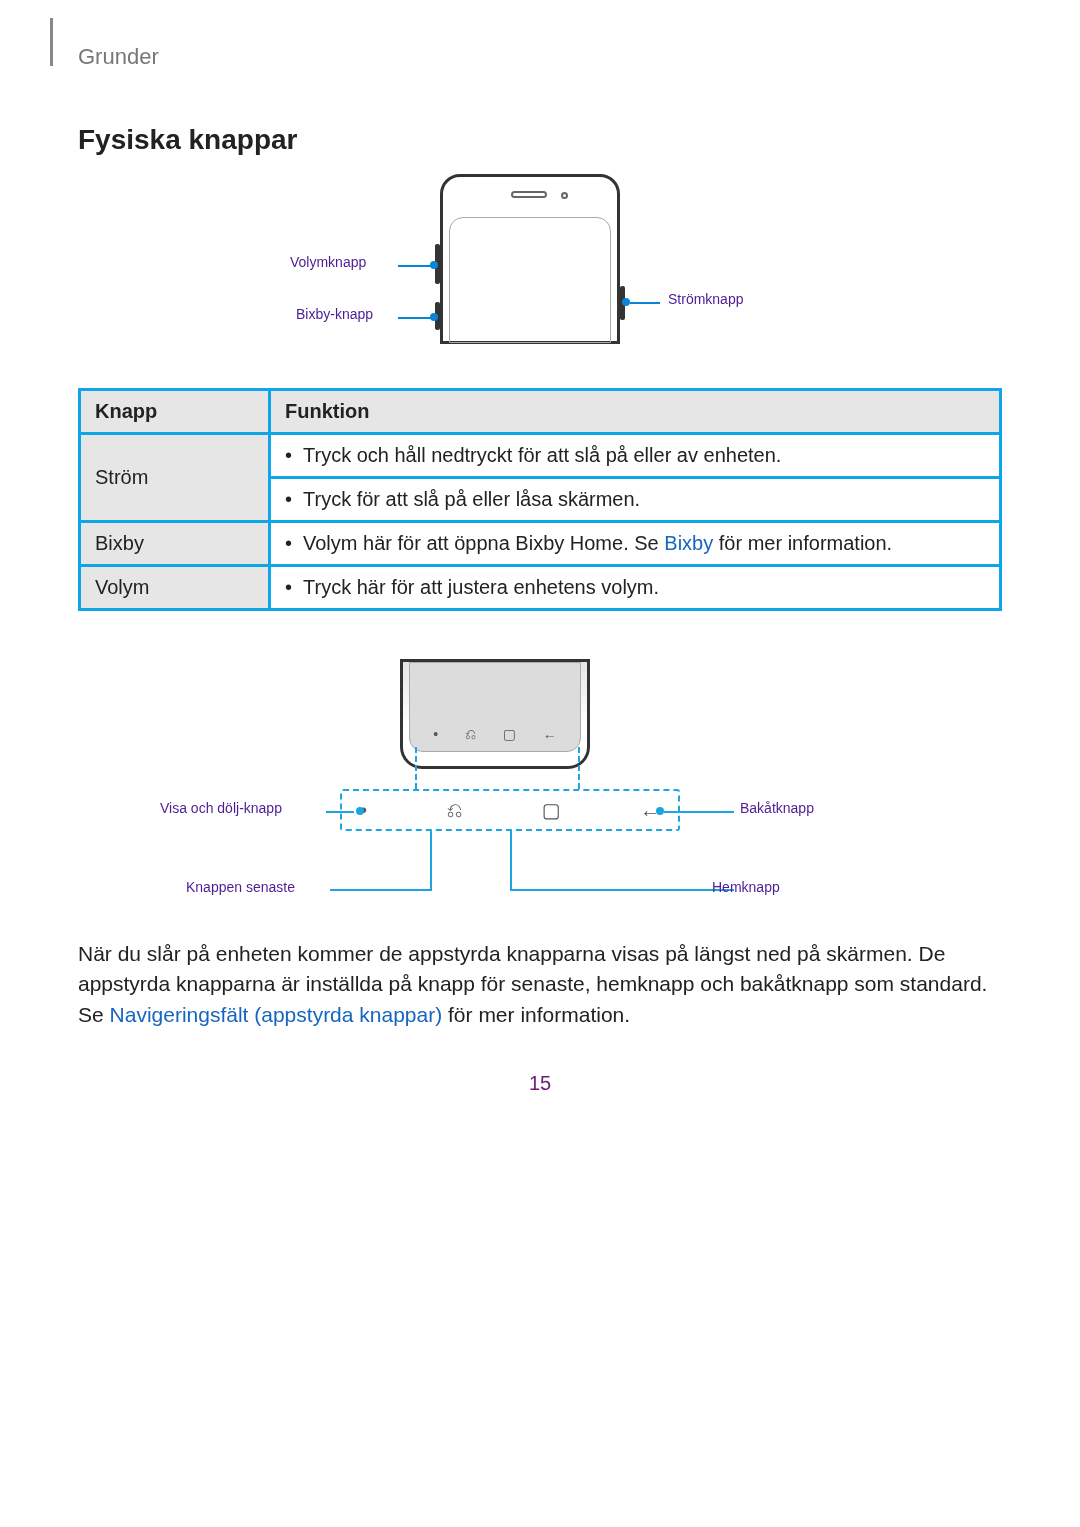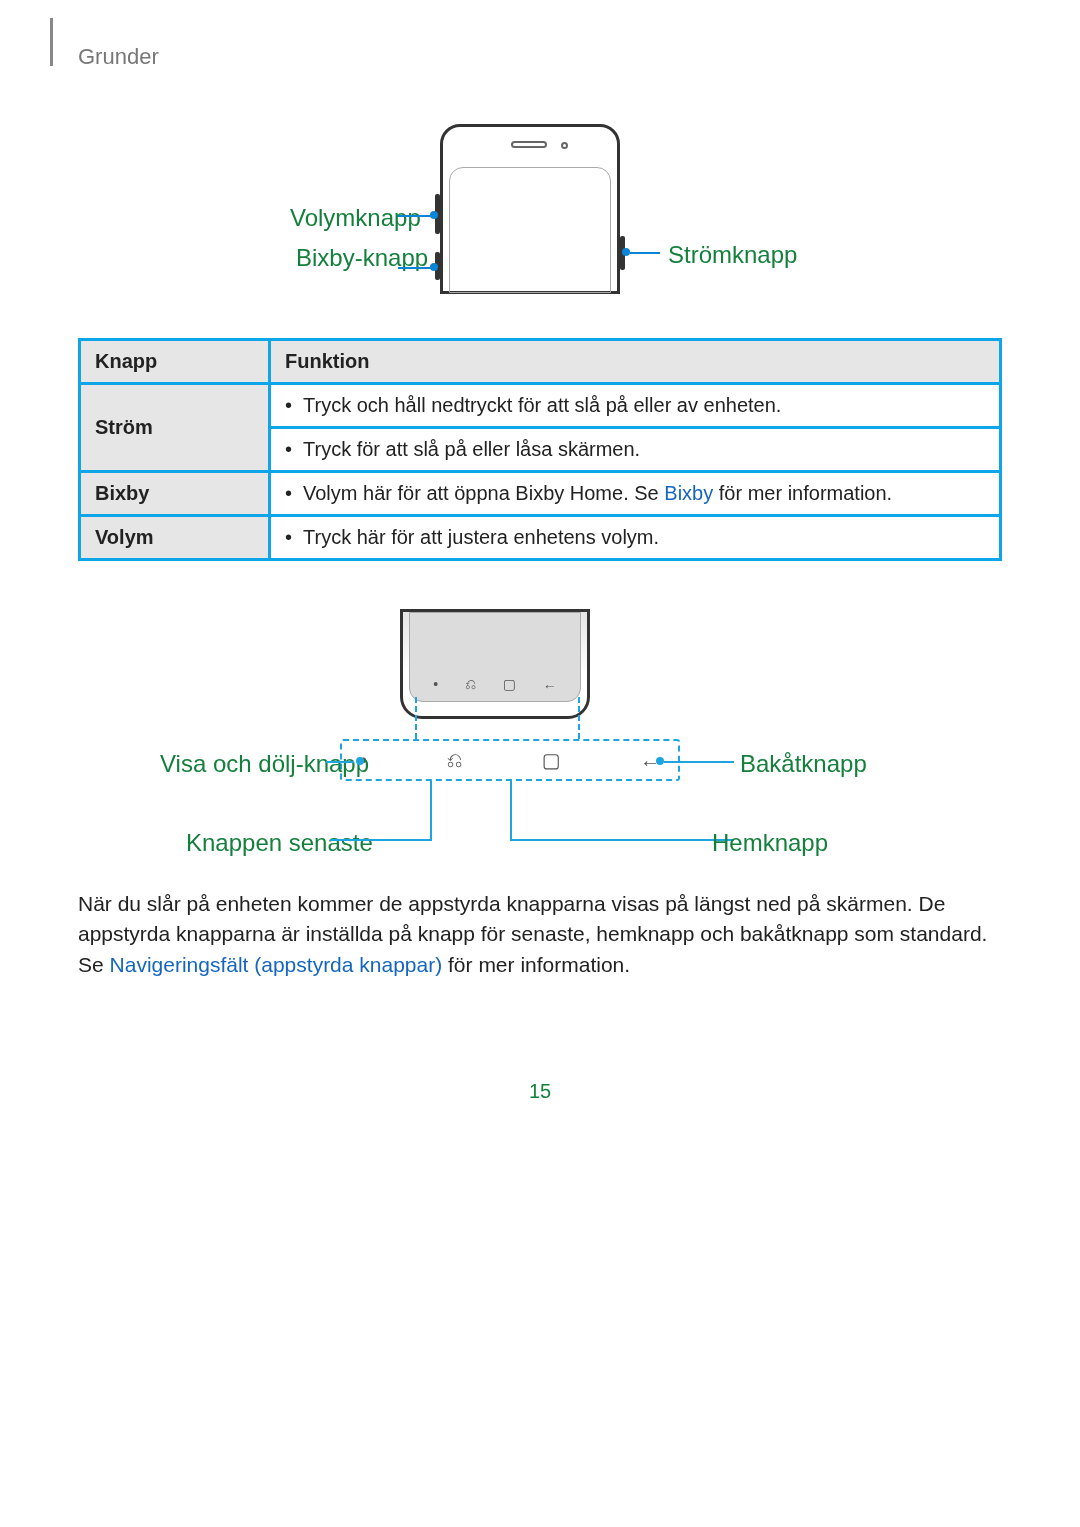--- a/index.html
+++ b/index.html
@@ -90,22 +90,22 @@
     width: 5px; height: 34px;
     background: #333;
     border-radius: 2px;
   }
   
   .dot { width: 8px; height: 8px; background: #0a84d6; border-radius: 50%; position: absolute; }
   .leader-h { position: absolute; height: 2px; background: #0a84d6; }
 
   .lbl {
     position: absolute;
-    font-size: 24px;
-    color: #15803d;
+    font-size: 14px;
+    color: #4c1d95;
     white-space: nowrap;
   }
 
   
   table.ktable {
     width: 100%;
     border-collapse: collapse;
     font-size: 20px;
     margin-bottom: 48px;
   }
@@ -115,21 +115,21 @@
     text-align: left;
     vertical-align: middle;
   }
   table.ktable th {
     background: #e6e6e6;
     font-weight: 700;
     color: #222;
   }
   table.ktable td.keycol {
     background: #e6e6e6;
-    font-weight: 700;
+    font-weight: 400;
     width: 190px;
   }
   .bullet::before {
     content: "•";
     display: inline-block;
     width: 18px;
   }
   .link { color: #1566c0; }
 
   
@@ -179,50 +179,51 @@
 
   .body-para {
     font-size: 21px;
     line-height: 1.45;
     color: #222;
     margin-top: 20px;
   }
 
   .pagenum {
     position: absolute;
-    bottom: 34px; left: 0; right: 0;
+    bottom: 42px; left: 0; right: 0;
     text-align: center;
     font-size: 20px;
-    color: #15803d;
+    color: #701a75;
   }
 </style>
 </head>
 <body>
 
 <div class="page">
 
   <div class="top-rule"></div>
   <div class="chapter">Grunder</div>
 
+  <div class="h2">Fysiska knappar</div>
 
   <div class="phys-diagram">
     <div class="phone-top">
       <div class="screen-top"></div>
       <div class="speaker"></div>
       <div class="camdot"></div>
     </div>
     <div class="btn-vol"></div>
     <div class="btn-bixby"></div>
     <div class="btn-power"></div>
 
     <span class="lbl" style="left:100px; top:80px; text-align:right;">Volymknapp</span>
     <div class="leader-h" style="left:208px; top:91px; width:36px;"></div>
     <div class="dot" style="left:240px; top:87px;"></div>
 
-    <span class="lbl" style="left:106px; top:120px;text-align:right;">Bixby-knapp</span>
+    <span class="lbl" style="left:106px; top:132px;text-align:right;">Bixby-knapp</span>
     <div class="leader-h" style="left:208px; top:143px; width:36px;"></div>
     <div class="dot" style="left:240px; top:139px;"></div>
 
     <div class="dot" style="left:432px; top:124px;"></div>
     <div class="leader-h" style="left:440px; top:128px; width:30px;"></div>
     <span class="lbl" style="left:478px; top:117px;">Strömknapp</span>
   </div>
 
   <table class="ktable">
     <tbody>

